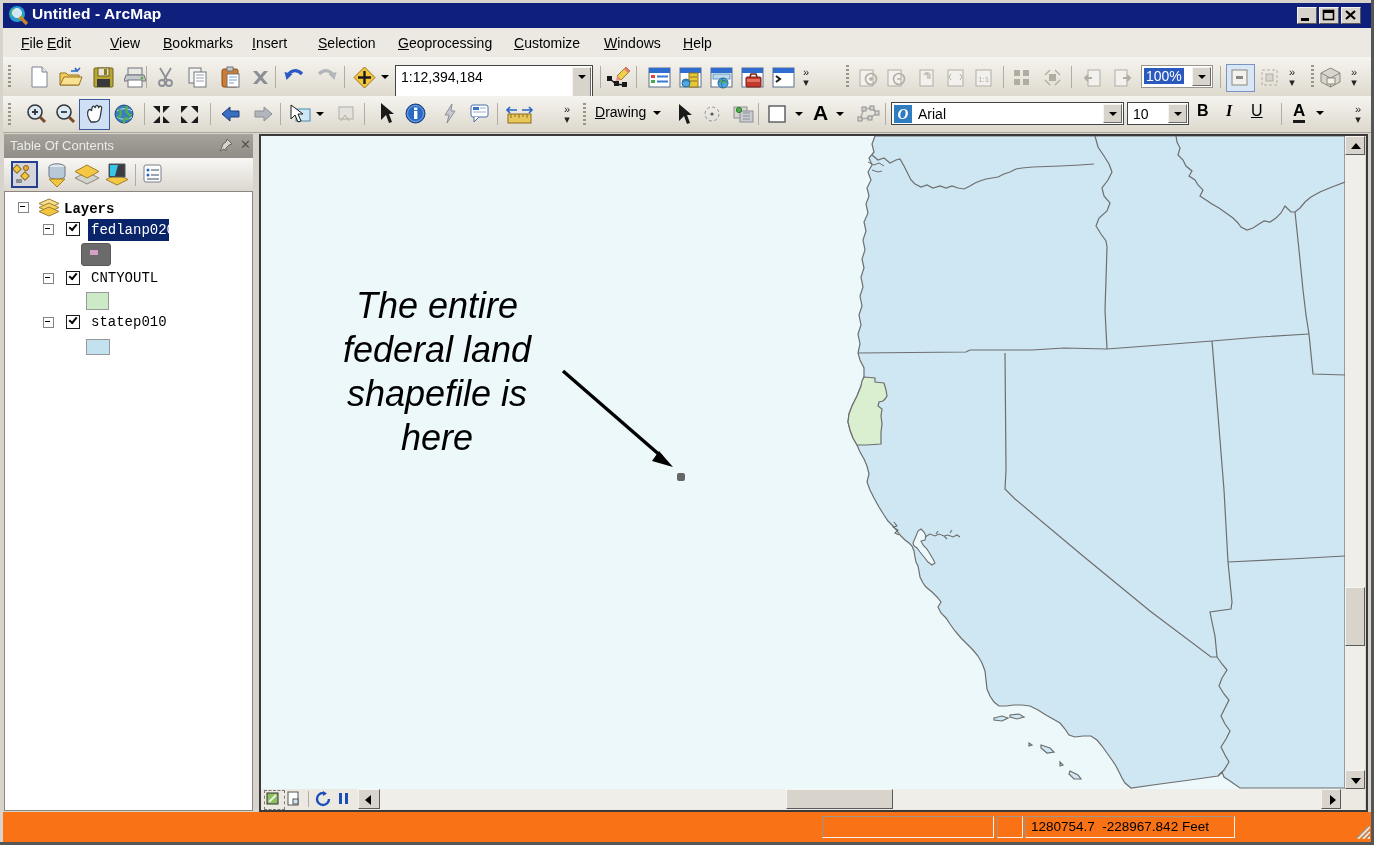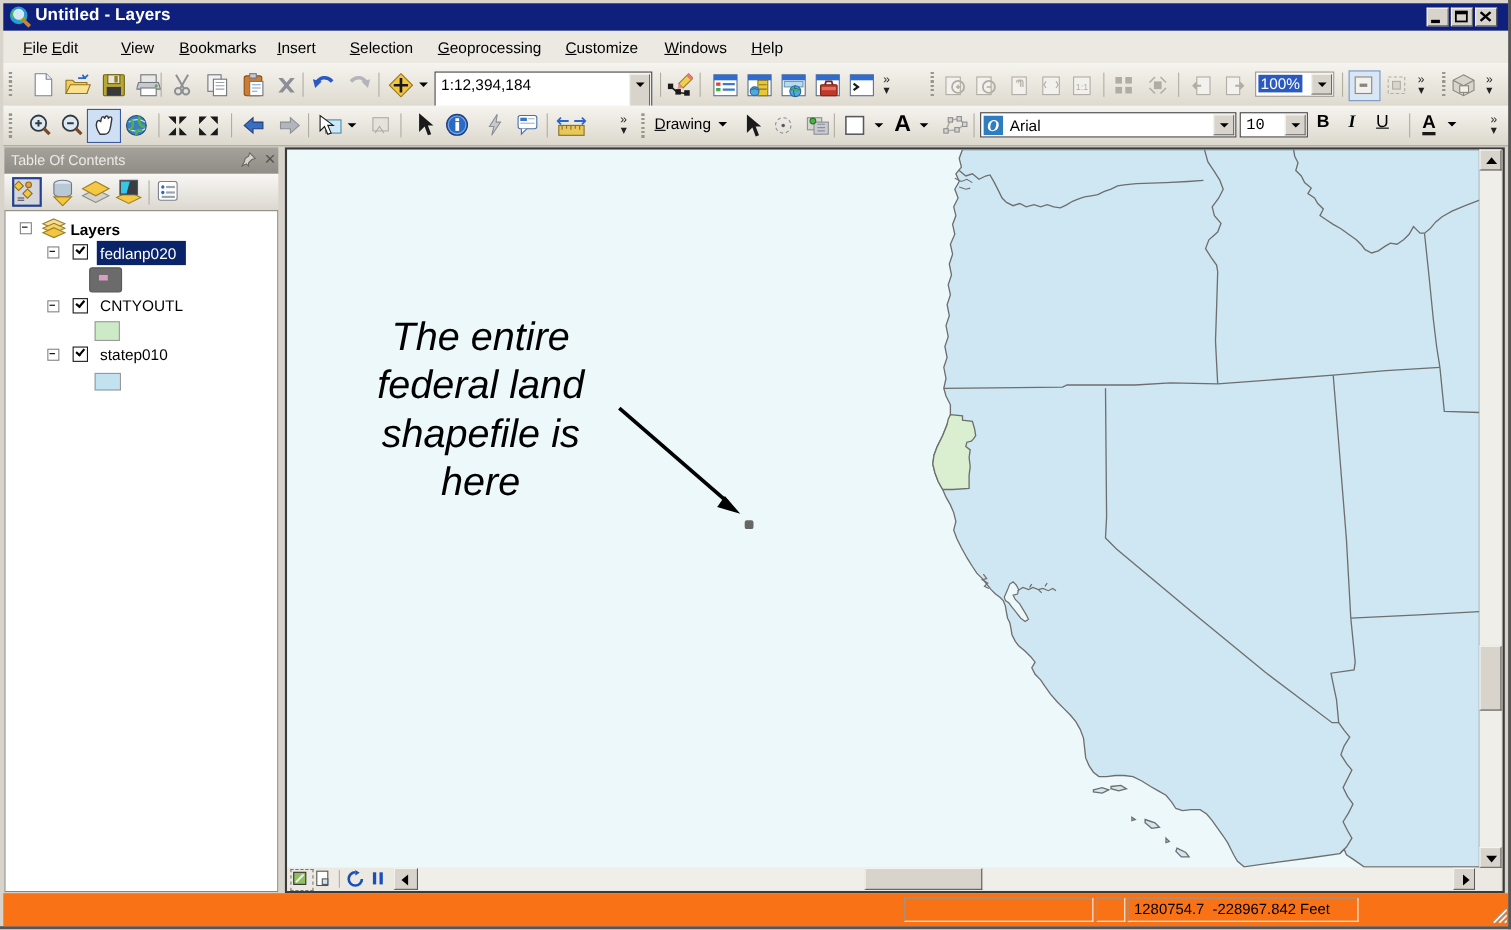--- a/index.html
+++ b/index.html
@@ -59,21 +59,21 @@
 <body>
 <div id="winborder" class="abs"></div>
 <div id="titlebar" class="abs"></div>
 <div id="titleicon" class="abs" style="left:8px;top:5px;width:22px;height:21px;"><svg width="22" height="21">
       <circle cx="9" cy="9" r="8" fill="#2a9ad4"></circle>
       <path d="M3,5 C6,3 9,3 11,5 C9,8 5,9 3,12 Z" fill="#4fc04f"></path>
       <path d="M12,10 C15,9 16,12 14,14 C12,16 9,15 10,12 Z" fill="#4fc04f"></path>
       <circle cx="9" cy="8" r="4.5" fill="#cfe8f8" stroke="#e8e8e8"></circle>
       <path d="M12,12 L19,19" stroke="#c8862a" stroke-width="3.4"></path>
     </svg></div>
-<div id="titletext" class="abs">Untitled - Layers</div>
+<div id="titletext" class="abs">Untitled - ArcMap</div>
 <div class="abs capbtn" style="left:1297px;"><svg width="18" height="14">
       <rect x="3" y="10" width="8" height="3" fill="#000"></rect>
     </svg></div>
 <div class="abs capbtn" style="left:1319px;"><svg width="18" height="14">
       <rect x="3.5" y="2.5" width="10" height="9" fill="none" stroke="#000" stroke-width="1.6"></rect>
       <rect x="3" y="2" width="11" height="3" fill="#000"></rect>
     </svg></div>
 <div class="abs capbtn" style="left:1341px;"><svg width="18" height="14">
       <path d="M4,3 L13,11 M13,3 L4,11" stroke="#000" stroke-width="2.2"></path>
     </svg></div>
@@ -390,21 +390,21 @@
     </svg>
  <div class="tsep abs" style="left:882px;top:7px;"></div>
  <div class="combo abs" style="left:888px;top:6px;width:233px;height:23px;">
       <svg style="position:absolute;left:2px;top:2px;" width="18" height="18">
         <rect x="0" y="0" width="18" height="18" fill="#2f7cc0"></rect>
         <text x="3.5" y="14" font-size="15" fill="#fff" font-style="italic" font-family="Liberation Serif" font-weight="bold">O</text>
       </svg>
       <span style="position:absolute;left:26px;top:3px;font-size:14px;">Arial</span>
       <span class="combobtn"></span>
     </div>
- <div class="combo abs" style="left:1124px;top:6px;width:62px;height:23px;font-family:Liberation Mono, monospace;">
+ <div class="combo abs" style="left:1124px;top:6px;width:62px;height:23px;">
       <span style="position:absolute;left:5px;top:3px;font-size:14px;">10</span>
       <span class="combobtn"></span>
     </div>
  <div class="abs" style="left:1194px;top:6px;font-size:16px;font-weight:bold;">B</div>
  <div class="abs" style="left:1223px;top:6px;font-size:16px;font-style:italic;font-family:'Liberation Serif',serif;font-weight:bold;">I</div>
  <div class="abs" style="left:1248px;top:6px;font-size:16px;text-decoration:underline;">U</div>
  <div class="tsep abs" style="left:1278px;top:7px;"></div>
  <div class="abs" style="left:1290px;top:5px;font-size:17px;font-weight:bold;border-bottom:3px solid #1a1a1a;line-height:19px;">A</div>
  <div class="dd abs" style="left:1313px;top:15px;"></div>
  <div class="abs" style="left:1349px;top:8px;font-size:11px;color:#222;line-height:10px;text-align:center;width:12px;">»<br>▾</div>
@@ -448,21 +448,21 @@
       <rect x="2" y="2" width="17" height="17" rx="2" fill="#fdfdfb" stroke="#7a7f8a"></rect>
       <circle cx="6" cy="7" r="1.5" fill="#2a66c8"></circle>
       <circle cx="6" cy="12" r="1.5" fill="#2a66c8"></circle>
       <rect x="9" y="6" width="8" height="2" fill="#9aa4b2"></rect>
       <rect x="9" y="11" width="8" height="2" fill="#9aa4b2"></rect>
       <rect x="5" y="15" width="12" height="2" fill="#9aa4b2"></rect>
     </svg>
 </div>
 <div id="tocwhite" class="abs"></div>
 
-<div class="abs" style="left:6px;top:193px;width:245px;height:615px;overflow:hidden;">
+<div class="abs" style="left:6px;top:193px;width:245px;height:615px;overflow:hidden;font-family:Liberation Mono, monospace;">
   <div class="exp" style="left:12px;top:9px;"></div>
   <svg style="position:absolute;left:31px;top:5px;" width="24" height="22">
       <g stroke="#9a7d2f">
         <path d="M12,1 L22,5.5 L12,10 L2,5.5 Z" fill="#f8df91"></path>
         <path d="M12,5 L22,9.5 L12,14 L2,9.5 Z" fill="#f6d264"></path>
         <path d="M12,9 L22,13.5 L12,18 L2,13.5 Z" fill="#f4c63f"></path>
       </g>
     </svg>
   <div class="treetxt" style="left:58px;top:8px;font-weight:bold;">Layers</div>
   <div class="exp" style="left:37px;top:31px;"></div>

